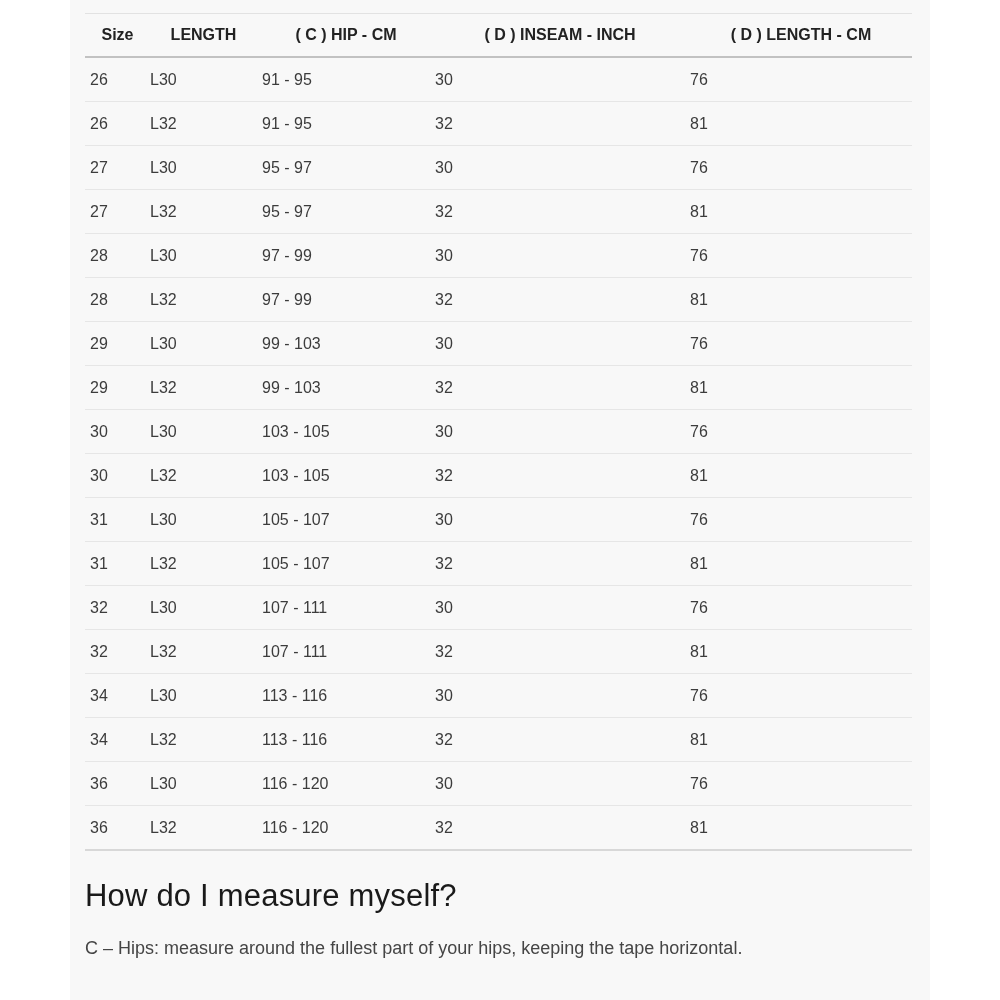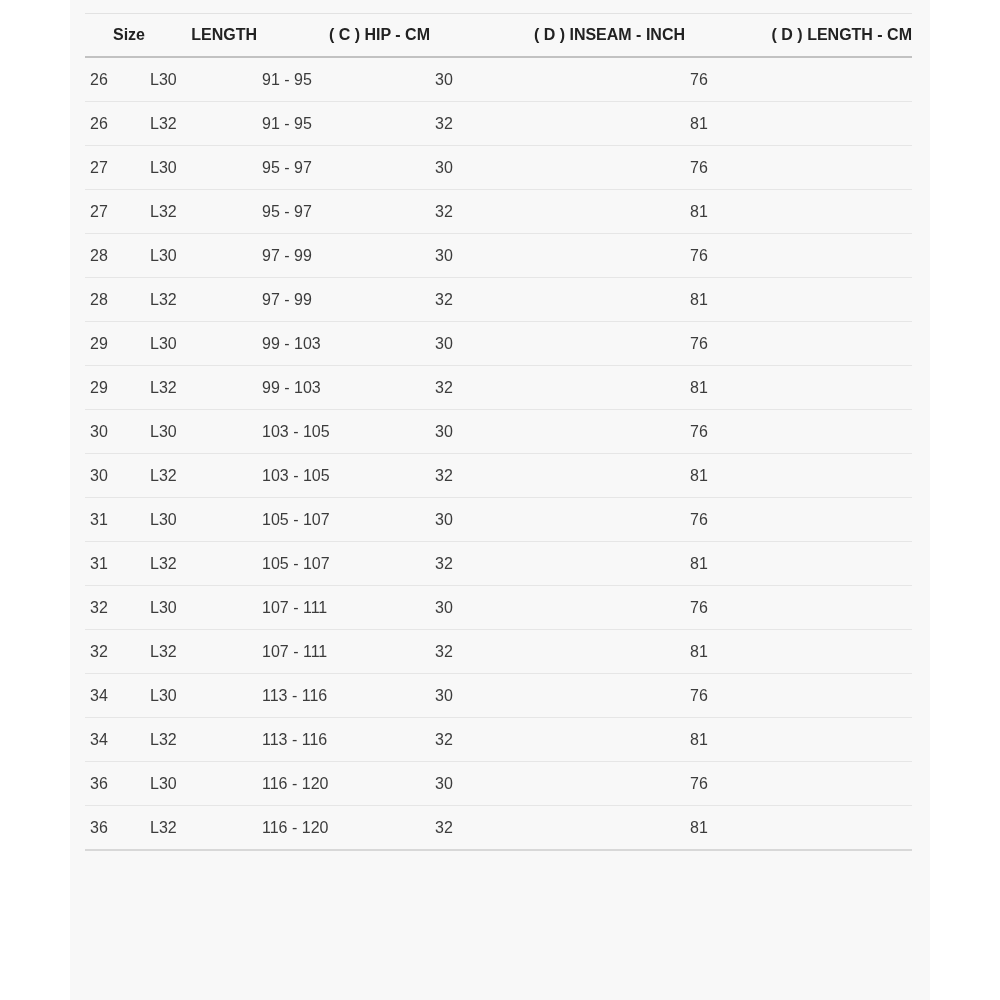--- a/index.html
+++ b/index.html
@@ -29,21 +29,21 @@
     width: 827px;
     border-collapse: collapse;
     table-layout: fixed;
   }
   table.size-chart col.c0 { width: 60px; }
   table.size-chart col.c1 { width: 112px; }
   table.size-chart col.c2 { width: 173px; }
   table.size-chart col.c3 { width: 255px; }
   table.size-chart col.c4 { width: 227px; }
   table.size-chart th {
-    text-align: right;
+    text-align: center;
     vertical-align: middle;
     font-size: 16px;
     font-weight: bold;
     color: #222222;
     height: 42px;
     padding: 0 0 0 5px;
     border-top: 1px solid #e2e2e2;
     border-bottom: 2px solid #c2c2c2;
     white-space: nowrap;
     overflow: hidden;
@@ -225,17 +225,19 @@
           <tr>
             <td>36</td>
             <td>L32</td>
             <td>116 - 120</td>
             <td>32</td>
             <td>81</td>
           </tr>
         </tbody>
     </table>
 
-
+    <h2 class="section-heading">How do I measure myself?</h2>
+
+    <p class="instruction first">C – Hips: measure around the fullest part of your hips, keeping the tape horizontal.</p>
 
 
   </div>
 </div>
 
 </body></html>

